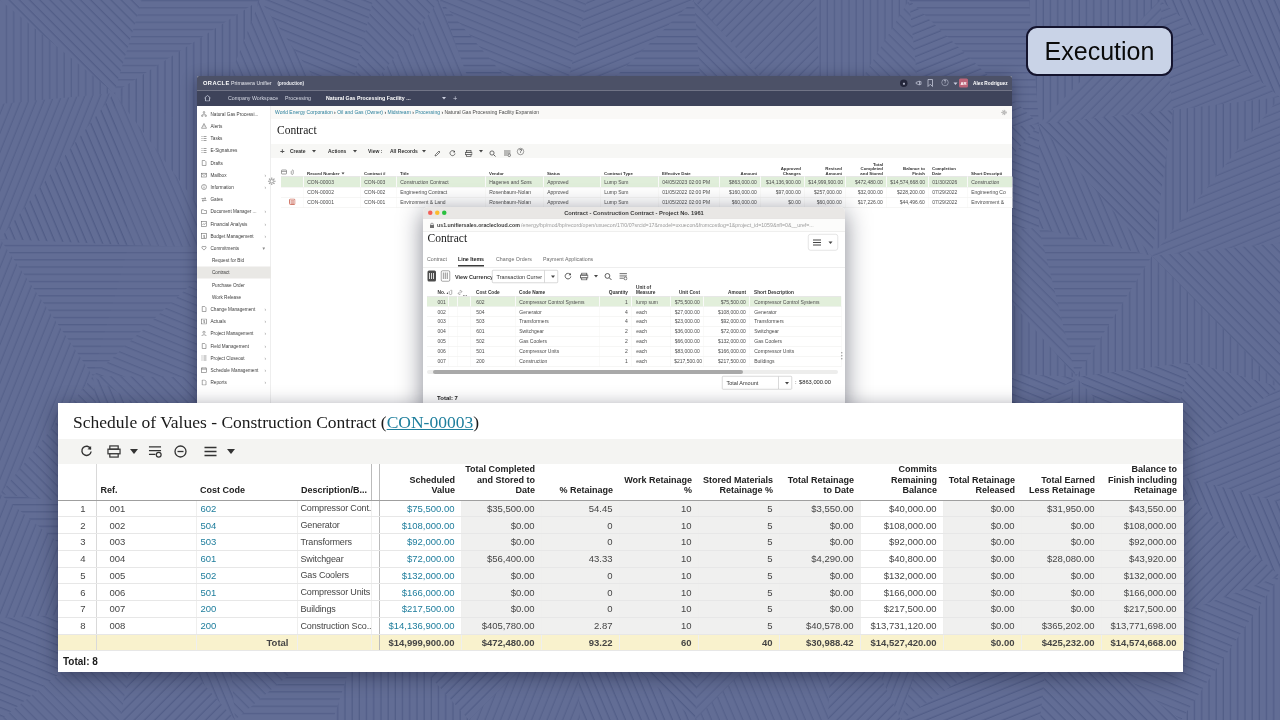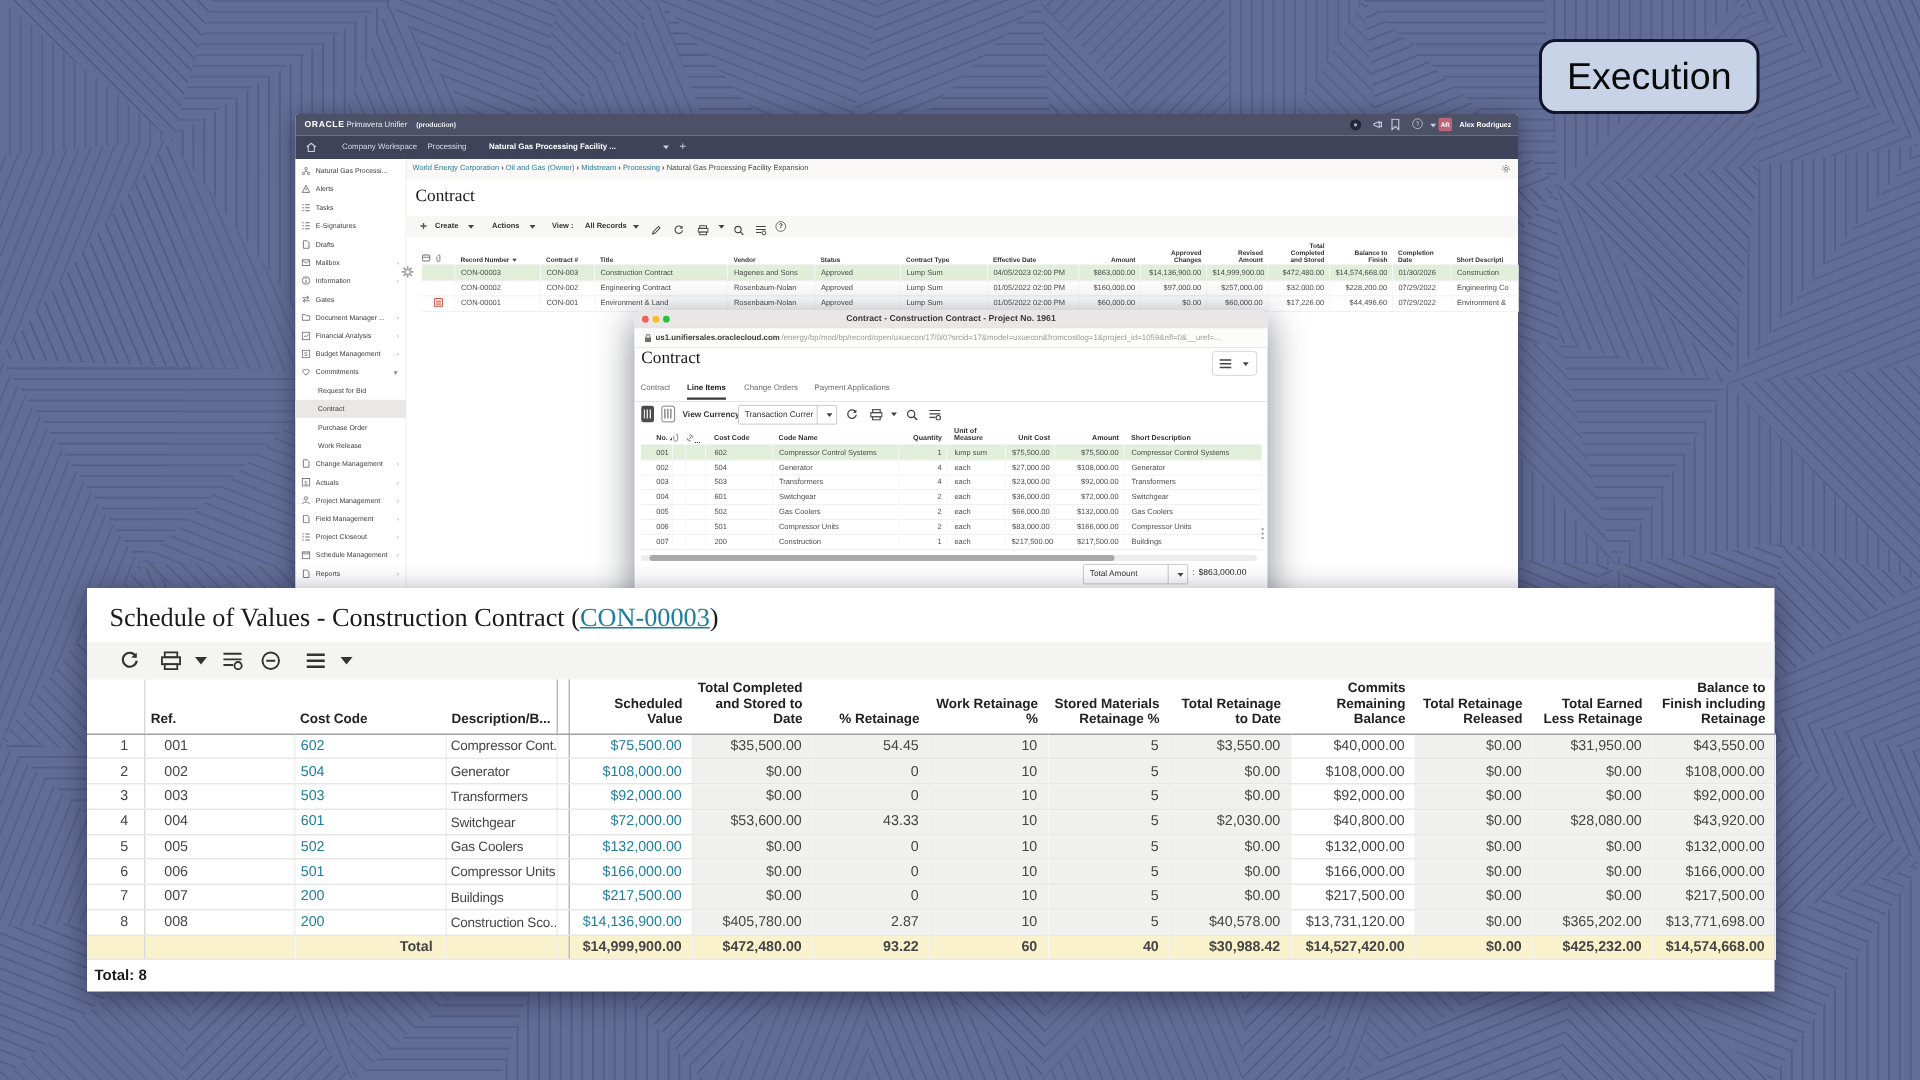--- a/index.html
+++ b/index.html
@@ -24,21 +24,21 @@
 .car{display:inline-block;width:0;height:0;border-left:4px solid transparent;border-right:4px solid transparent;border-top:5px solid #444;vertical-align:middle;margin-left:4px;}
 
 #modal{position:absolute;left:423px;top:207px;width:844px;height:414px;transform:scale(.5);transform-origin:0 0;background:#fff;border-radius:10px 10px 0 0;box-shadow:0 10px 50px rgba(10,14,34,.5);}
 #mtitle{position:absolute;left:0;top:0;width:844px;height:23px;background:#e9e7e5;border-radius:10px 10px 0 0;border-bottom:1px solid #d0cecc;}
 #murl{position:absolute;left:0;top:24px;width:844px;height:25px;background:#fcfcfb;border-bottom:1px solid #e2e2e0;font-size:10.5px;line-height:25px;white-space:nowrap;overflow:hidden;}
 #mhead{position:absolute;left:9px;top:50px;font-family:"Liberation Serif",serif;font-size:23px;color:#191919;}
 #mtabs{position:absolute;left:0;top:92px;width:844px;height:30px;border-bottom:1px solid #ddd;box-sizing:border-box;font-size:10.5px;color:#6b6b6b;}
 #mtabs span{position:absolute;top:0;line-height:22px;}
 #mtool{position:absolute;left:0;top:122px;width:844px;height:34px;font-size:11px;color:#333;}
 
-#panel{position:absolute;left:58px;top:392px;width:1125px;height:269px;background:#fff;box-shadow:0 4px 18px rgba(10,14,34,.45);}
+#panel{position:absolute;left:58px;top:403px;width:1125px;height:269px;background:#fff;box-shadow:0 4px 18px rgba(10,14,34,.45);}
 #ptitle{position:absolute;left:15px;top:9px;font-family:"Liberation Serif",serif;font-size:17.5px;color:#1a1a1a;}
 #ptitle a{color:#1d7e9c;}
 #ptool{position:absolute;left:0;top:36px;width:1125px;height:25px;background:#f4f4f2;}
 #ptable{position:absolute;left:0;top:61px;width:1125px;border-collapse:collapse;table-layout:fixed;font-size:9.5px;color:#454545;}
 #ptable td,#ptable th{padding:0 6px 0 4px;overflow:hidden;white-space:nowrap;}
 #ptable td:nth-child(4){padding-left:3px;font-size:9px;letter-spacing:-0.15px;}
 #ptable th{font-size:9px;font-weight:bold;color:#222;vertical-align:bottom;padding-bottom:4px;line-height:10.5px;}
 #ptable .r{text-align:right;}
 #ptable .l{text-align:left;}
 #ptable tbody td{border-bottom:1px solid #e7e7e7;border-right:1px solid #efefee;height:15.75px;}
@@ -885,25 +885,25 @@
             <td class="r g">$0.00</td>
             <td class="r g">$92,000.00</td>
           </tr>
         <tr>
             <td class="r" style="padding-right:10px;">4</td>
             <td style="padding-left:13px;">004</td>
             <td class="teal">601</td>
             <td class="ellip">Switchgear</td>
             <td class="split"></td>
             <td class="r teal">$72,000.00</td>
-            <td class="r g">$53,600.00</td>
+            <td class="r g">$56,400.00</td>
             <td class="r g">43.33</td>
             <td class="r g">10</td>
             <td class="r g">5</td>
-            <td class="r g">$2,030.00</td>
+            <td class="r g">$4,290.00</td>
             <td class="r">$40,800.00</td>
             <td class="r g">$0.00</td>
             <td class="r g">$28,080.00</td>
             <td class="r g">$43,920.00</td>
           </tr>
         <tr>
             <td class="r" style="padding-right:10px;">5</td>
             <td style="padding-left:13px;">005</td>
             <td class="teal">502</td>
             <td class="ellip">Gas Coolers</td>

